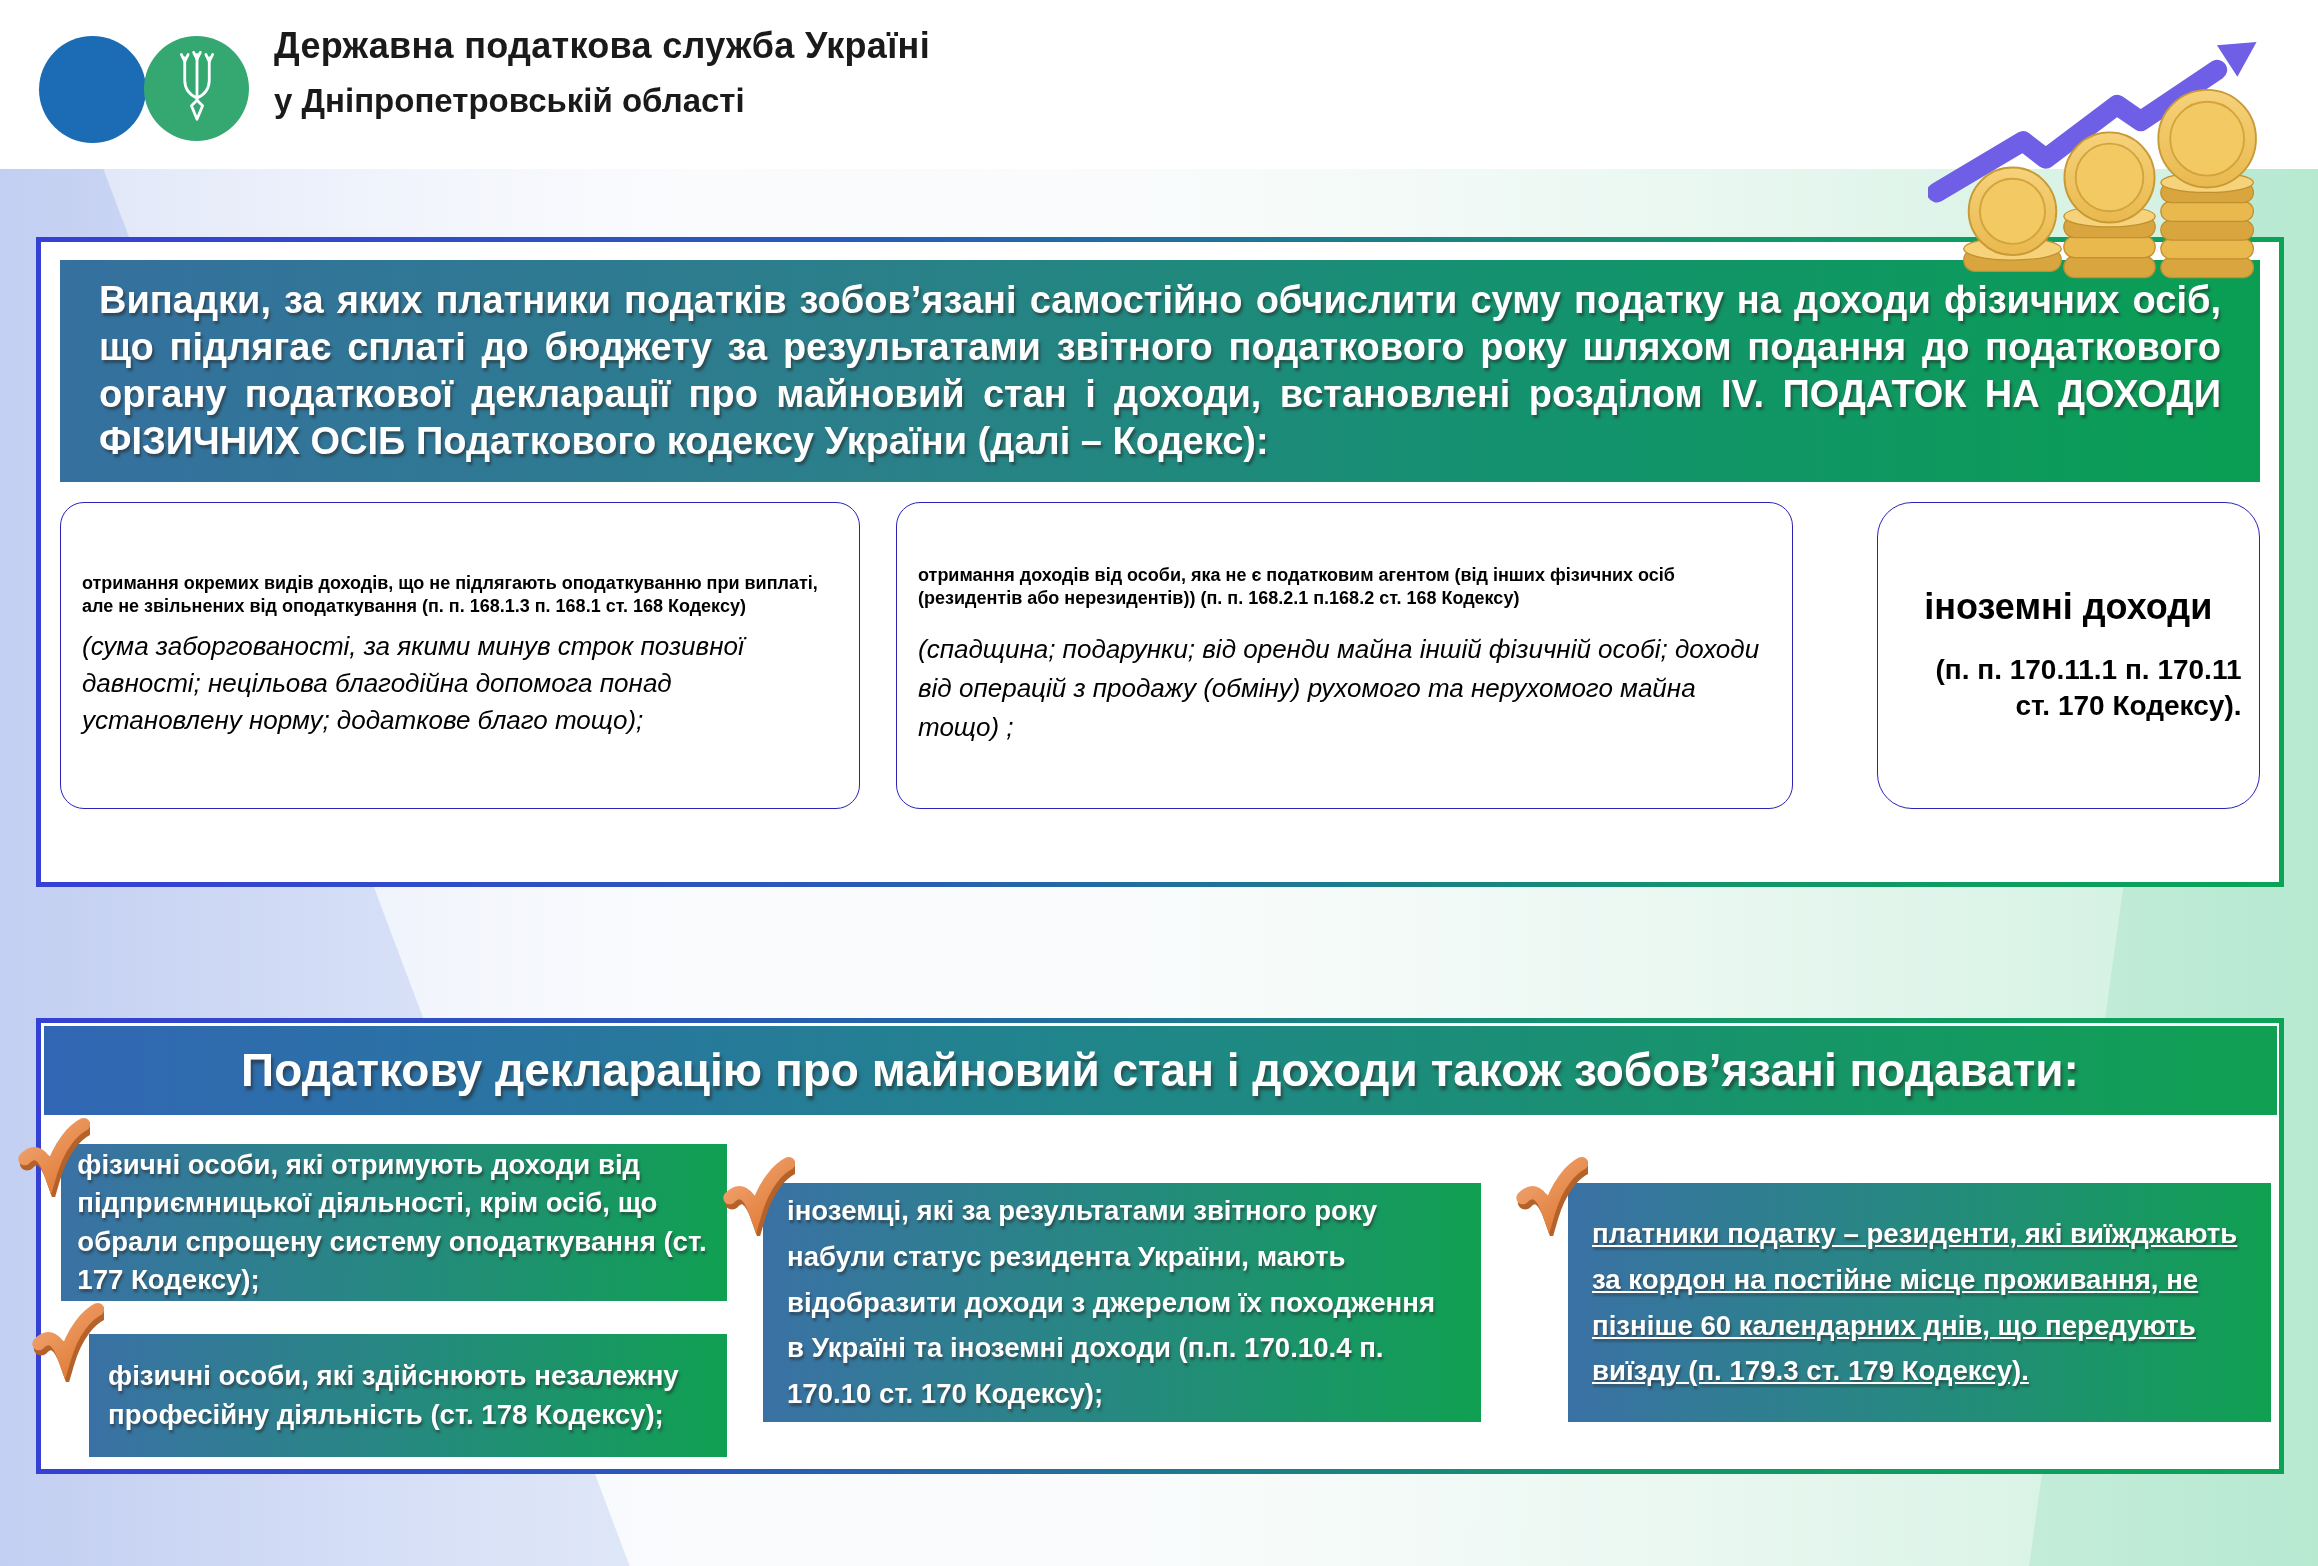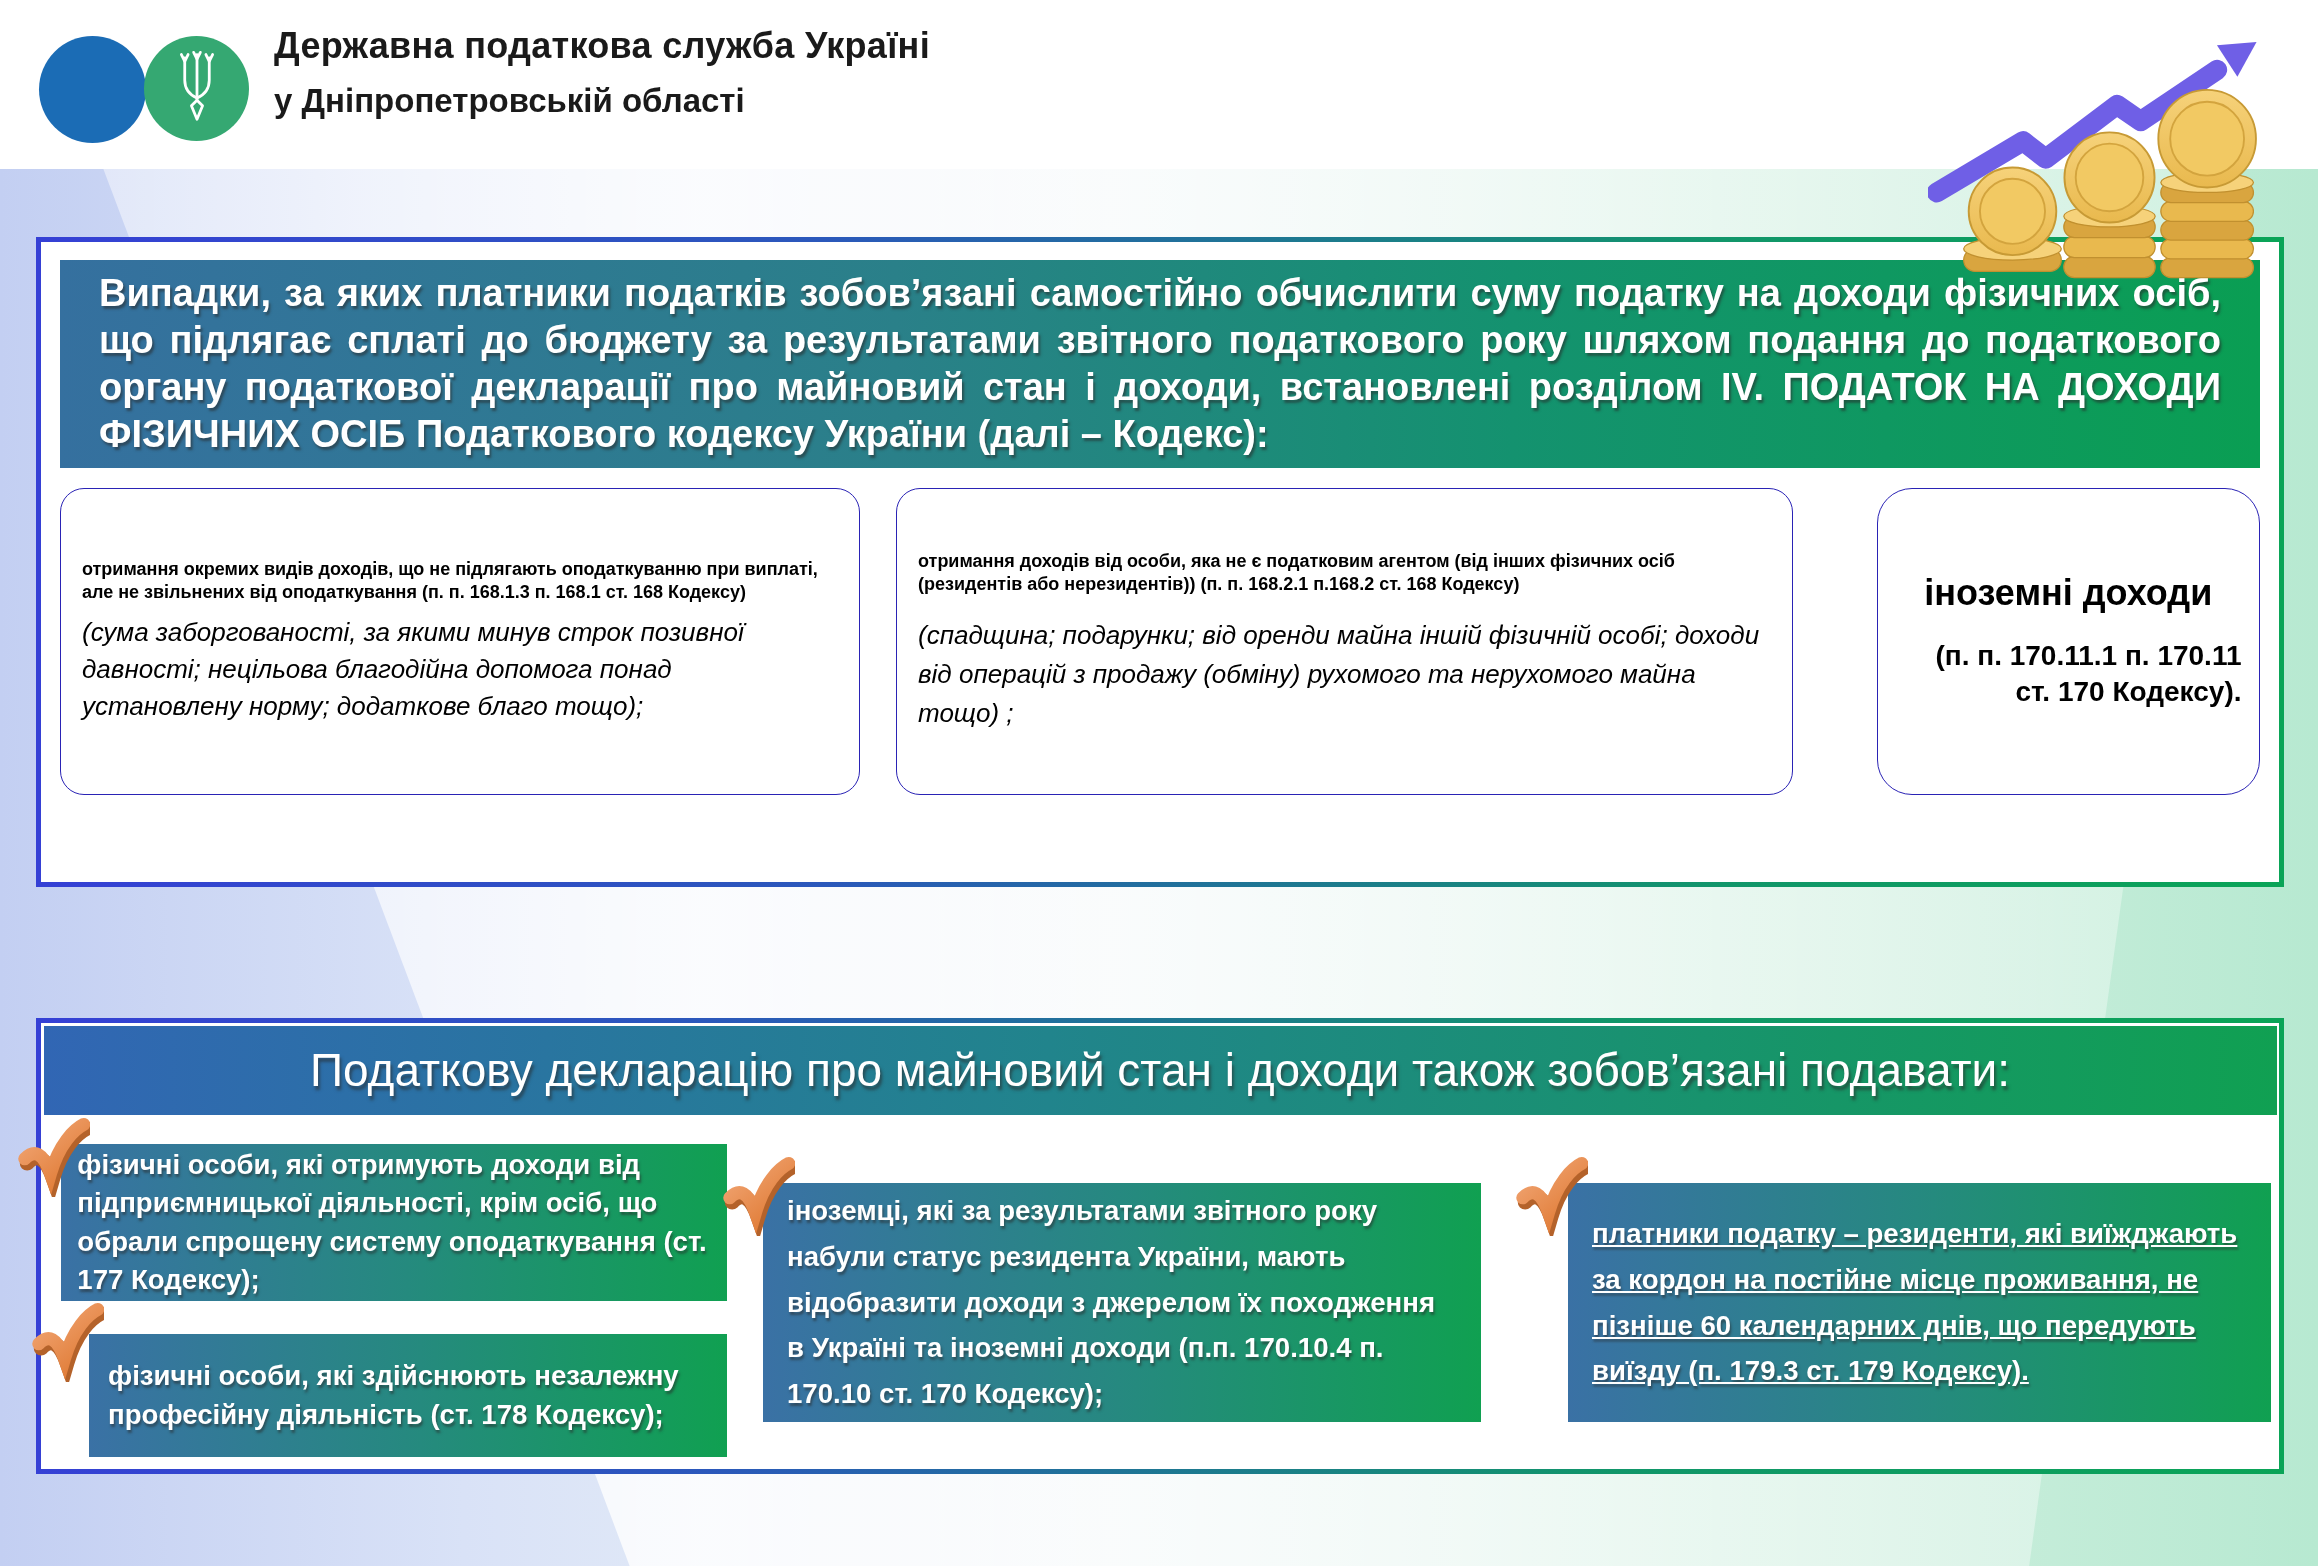--- a/index.html
+++ b/index.html
@@ -26,21 +26,21 @@
   
   .panel1{
     position:absolute;left:36px;top:237px;width:2248px;height:650px;box-sizing:border-box;
     background:linear-gradient(90deg,#3540d5 0%,#2b58bb 35%,#11966a 75%,#0aa457 100%);
     padding:5px;z-index:2;
   }
   .panel1-inner{width:100%;height:100%;background:#ffffff;box-sizing:border-box;padding:17.5px 19px;}
   .banner1{
     background:linear-gradient(90deg,#35709f 0%,#2a8089 38%,#14926f 66%,#0a9e53 100%);
     color:#fff;font-weight:bold;font-size:38px;line-height:1.24;
-    padding:10px 39px;box-sizing:border-box;text-align:justify;
+    padding:17px 39px;box-sizing:border-box;text-align:justify;
     text-shadow:1.9px 3.1px 2.5px rgba(40,40,40,.55);
   }
   .boxes-row{display:flex;margin-top:20px;height:307px;}
   .wbox{
     background:#fff;border:1.9px solid #2a23b5;border-radius:24px;box-sizing:border-box;
     color:#000;padding:8.8px 21px;display:flex;flex-direction:column;justify-content:center;
   }
   .wbox-1{width:812px;margin-right:36px;}
   .wbox-2{width:910px;margin-right:84px;}
   .wbox-3{width:389px;border-radius:35px;text-align:center;padding:12.5px 17.5px;}
@@ -54,21 +54,21 @@
   
   .panel2{
     position:absolute;left:36px;top:1018px;width:2248px;height:456px;box-sizing:border-box;
     background:linear-gradient(90deg,#3540d5 0%,#2b58bb 30%,#11966a 70%,#0aa457 100%);
     padding:5px;z-index:2;
   }
   .panel2-inner{width:100%;height:100%;background:#ffffff;box-sizing:border-box;padding:2.5px;}
   .banner2{
     margin:0;height:89px;
     background:linear-gradient(90deg,#3166b4 0%,#21848c 45%,#10a052 100%);
-    color:#fff;font-weight:normal;font-size:46px;
+    color:#fff;font-weight:bold;font-size:46px;
     display:flex;align-items:center;justify-content:center;
     text-shadow:1.9px 3.8px 3.1px rgba(40,40,40,.6);white-space:nowrap;
   }
   .gitem{
     position:absolute;box-sizing:border-box;z-index:3;
     background:linear-gradient(90deg,#3a71a5 0%,#258a7e 52%,#10a051 100%);
     color:#fff;font-weight:bold;font-size:27.6px;
     display:flex;flex-direction:column;justify-content:center;
     text-shadow:1.3px 2.5px 2.5px rgba(40,40,40,.55);
   }

